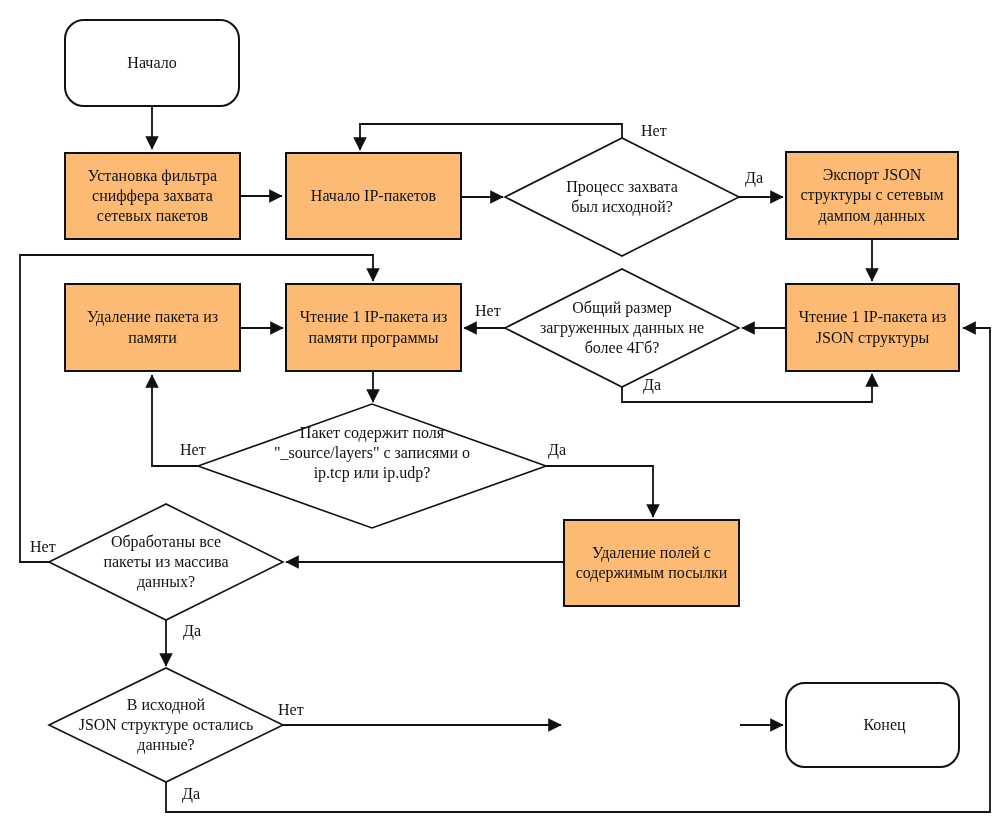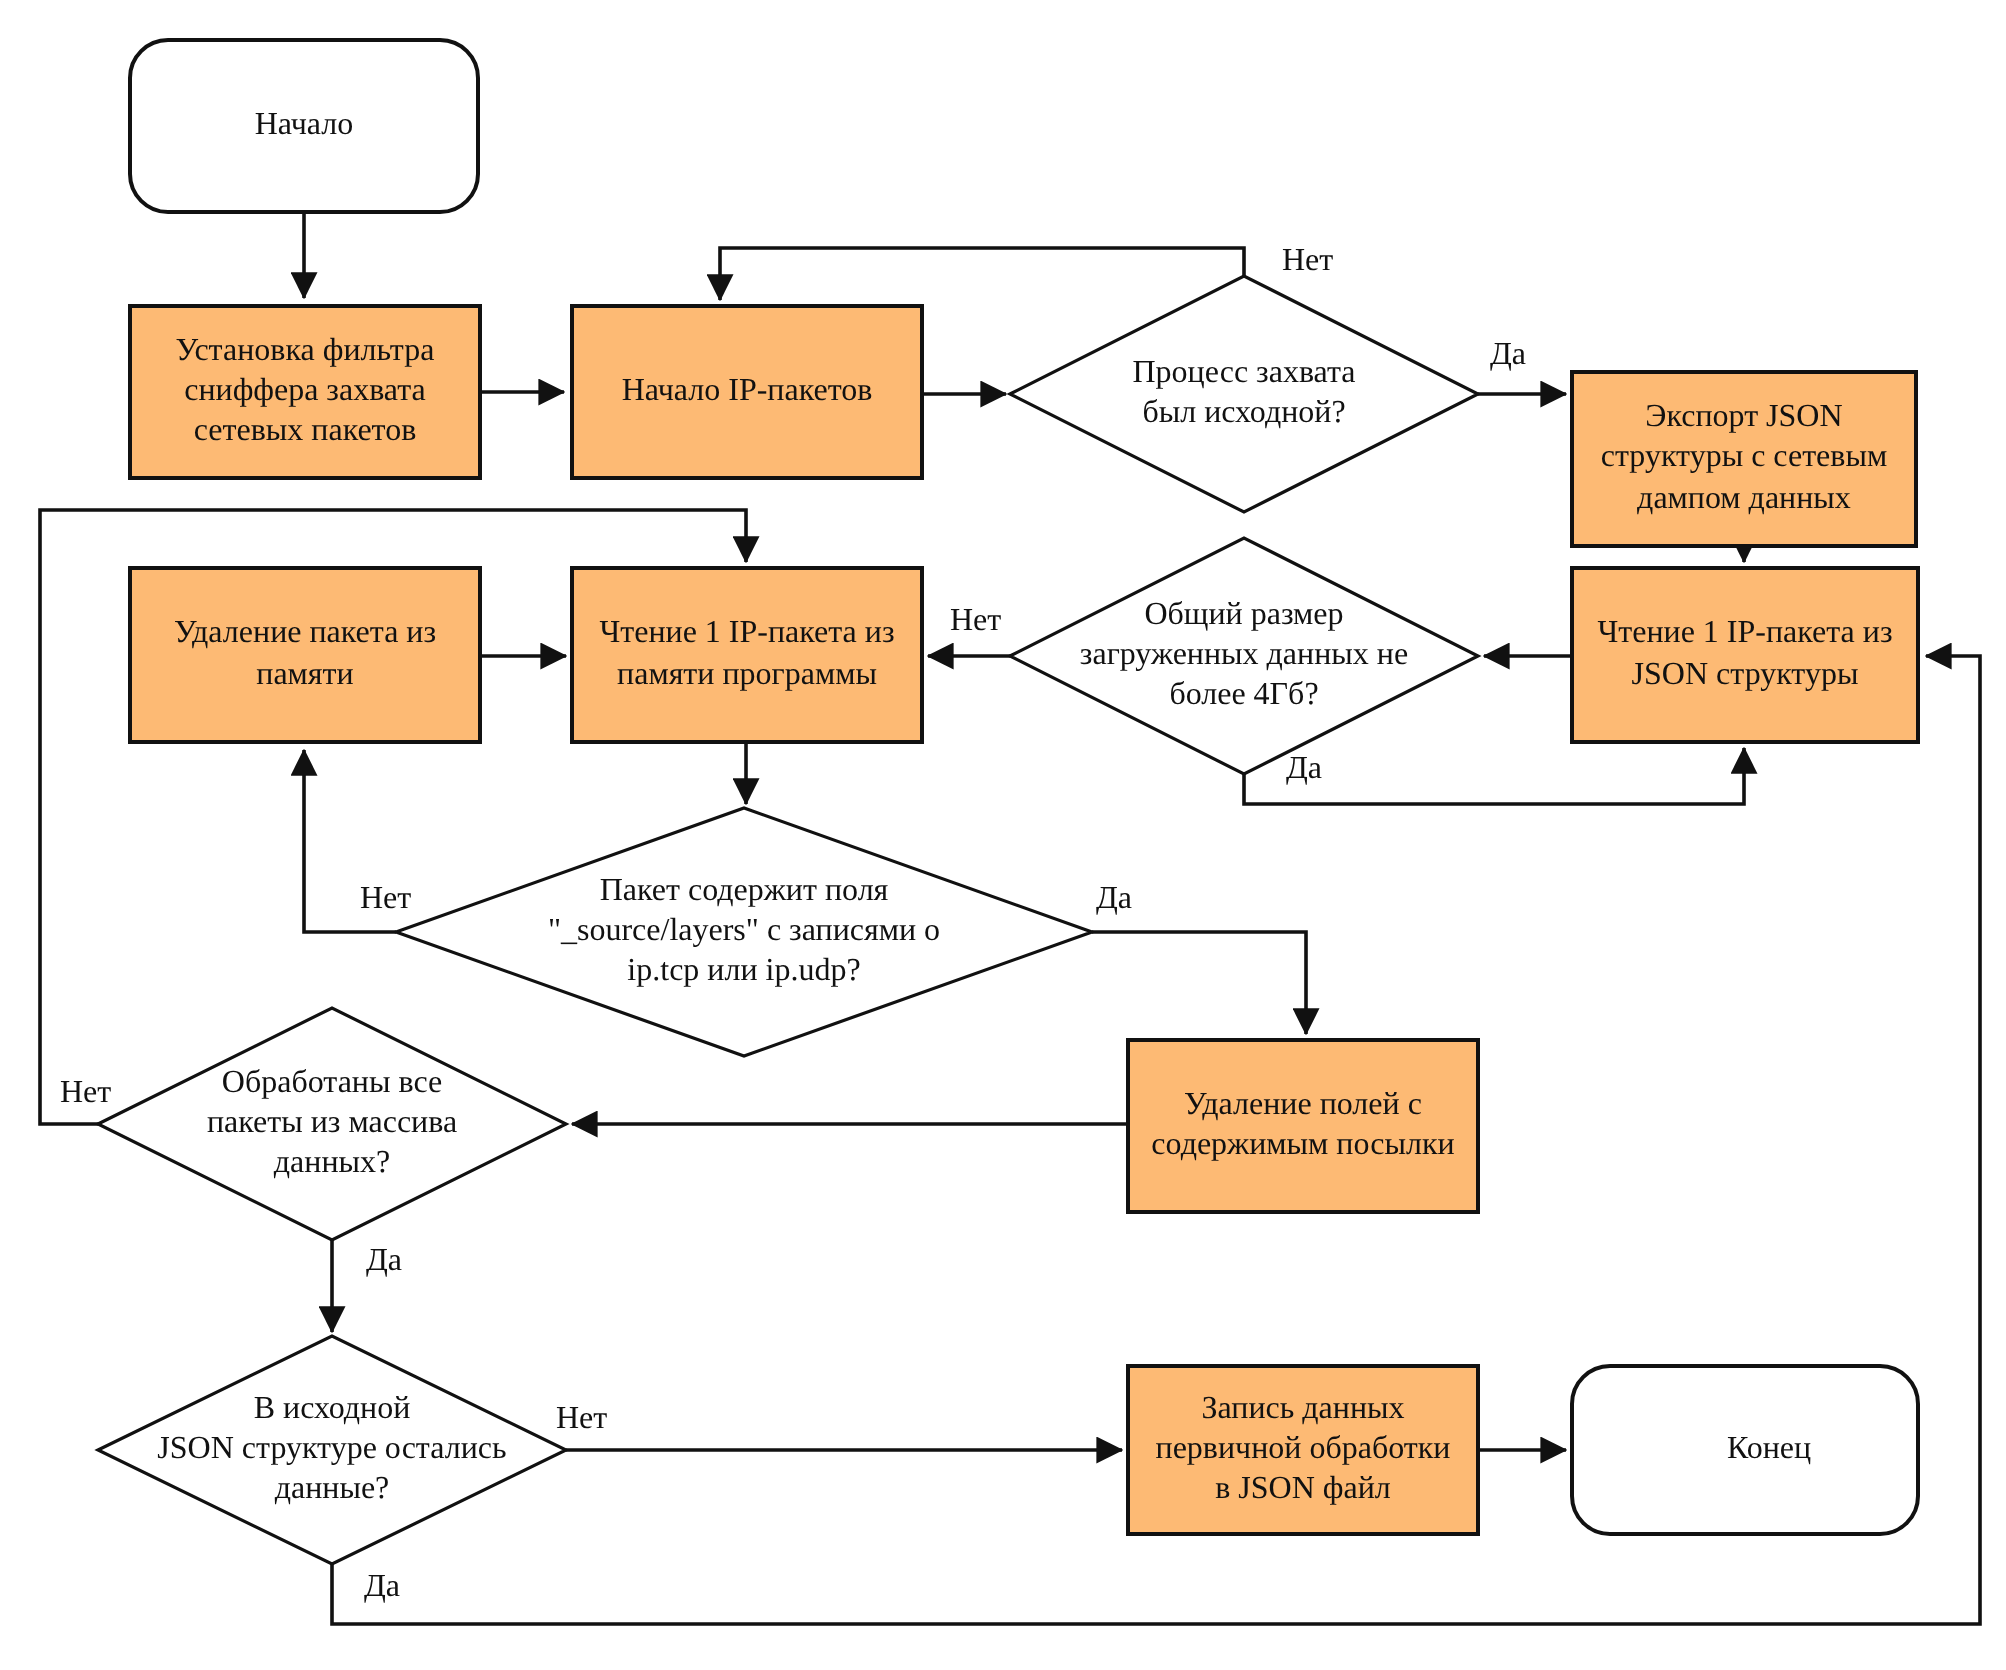--- a/index.html
+++ b/index.html
@@ -70,50 +70,47 @@
   </svg>
 
   <div class="node terminator" style="left:64px; top:19px; width:176px; height:88px;">Начало</div>
 
   <div class="node box" style="left:64px; top:152px; width:177px; height:88px;">Установка фильтра
 сниффера захвата
 сетевых пакетов</div>
 
   <div class="node box" style="left:285px; top:152px; width:177px; height:88px;">Начало IP-пакетов</div>
 
-  <div class="node box" style="left:785px; top:151px; width:174px; height:89px;margin-top:34px;">Экспорт JSON
+  <div class="node box" style="left:785px; top:151px; width:174px; height:89px;">Экспорт JSON
 структуры с сетевым
 дампом данных</div>
 
   <div class="node box" style="left:785px; top:283px; width:175px; height:89px;">Чтение 1 IP-пакета из
 JSON структуры</div>
 
   <div class="node box" style="left:285px; top:283px; width:177px; height:89px;">Чтение 1 IP-пакета из
 памяти программы</div>
 
   <div class="node box" style="left:563px; top:519px; width:177px; height:88px;">Удаление полей с
 содержимым посылки</div>
 
   <div class="node box" style="left:64px; top:283px; width:177px; height:89px;">Удаление пакета из
 памяти</div>
 
-  <div class="node box" style="left:563px; top:682px; width:177px; height:86px;">Запись данных
-первичной обработки
-в JSON файл</div>
 
   <div class="node terminator" style="left:785px; top:682px; width:175px; height:86px;padding-left:28px;">Конец</div>
 
   <div class="node dtext" style="left:512px; top:167px; width:220px; height:60px;">Процесс захвата
 был исходной?</div>
 
   <div class="node dtext" style="left:507px; top:295px; width:230px; height:66px;">Общий размер
 загруженных данных не
 более 4Гб?</div>
 
-  <div class="node dtext" style="left:232px; top:433px; width:280px; height:66px;">Пакет содержит поля
+  <div class="node dtext" style="left:232px; top:420px; width:280px; height:66px;">Пакет содержит поля
 "_source/layers" с записями о
 ip.tcp или ip.udp?</div>
 
   <div class="node dtext" style="left:71px; top:529px; width:190px; height:66px;">Обработаны все
 пакеты из массива
 данных?</div>
 
   <div class="node dtext" style="left:56px; top:692px; width:220px; height:66px;">В исходной
 JSON структуре остались
 данные?</div>

